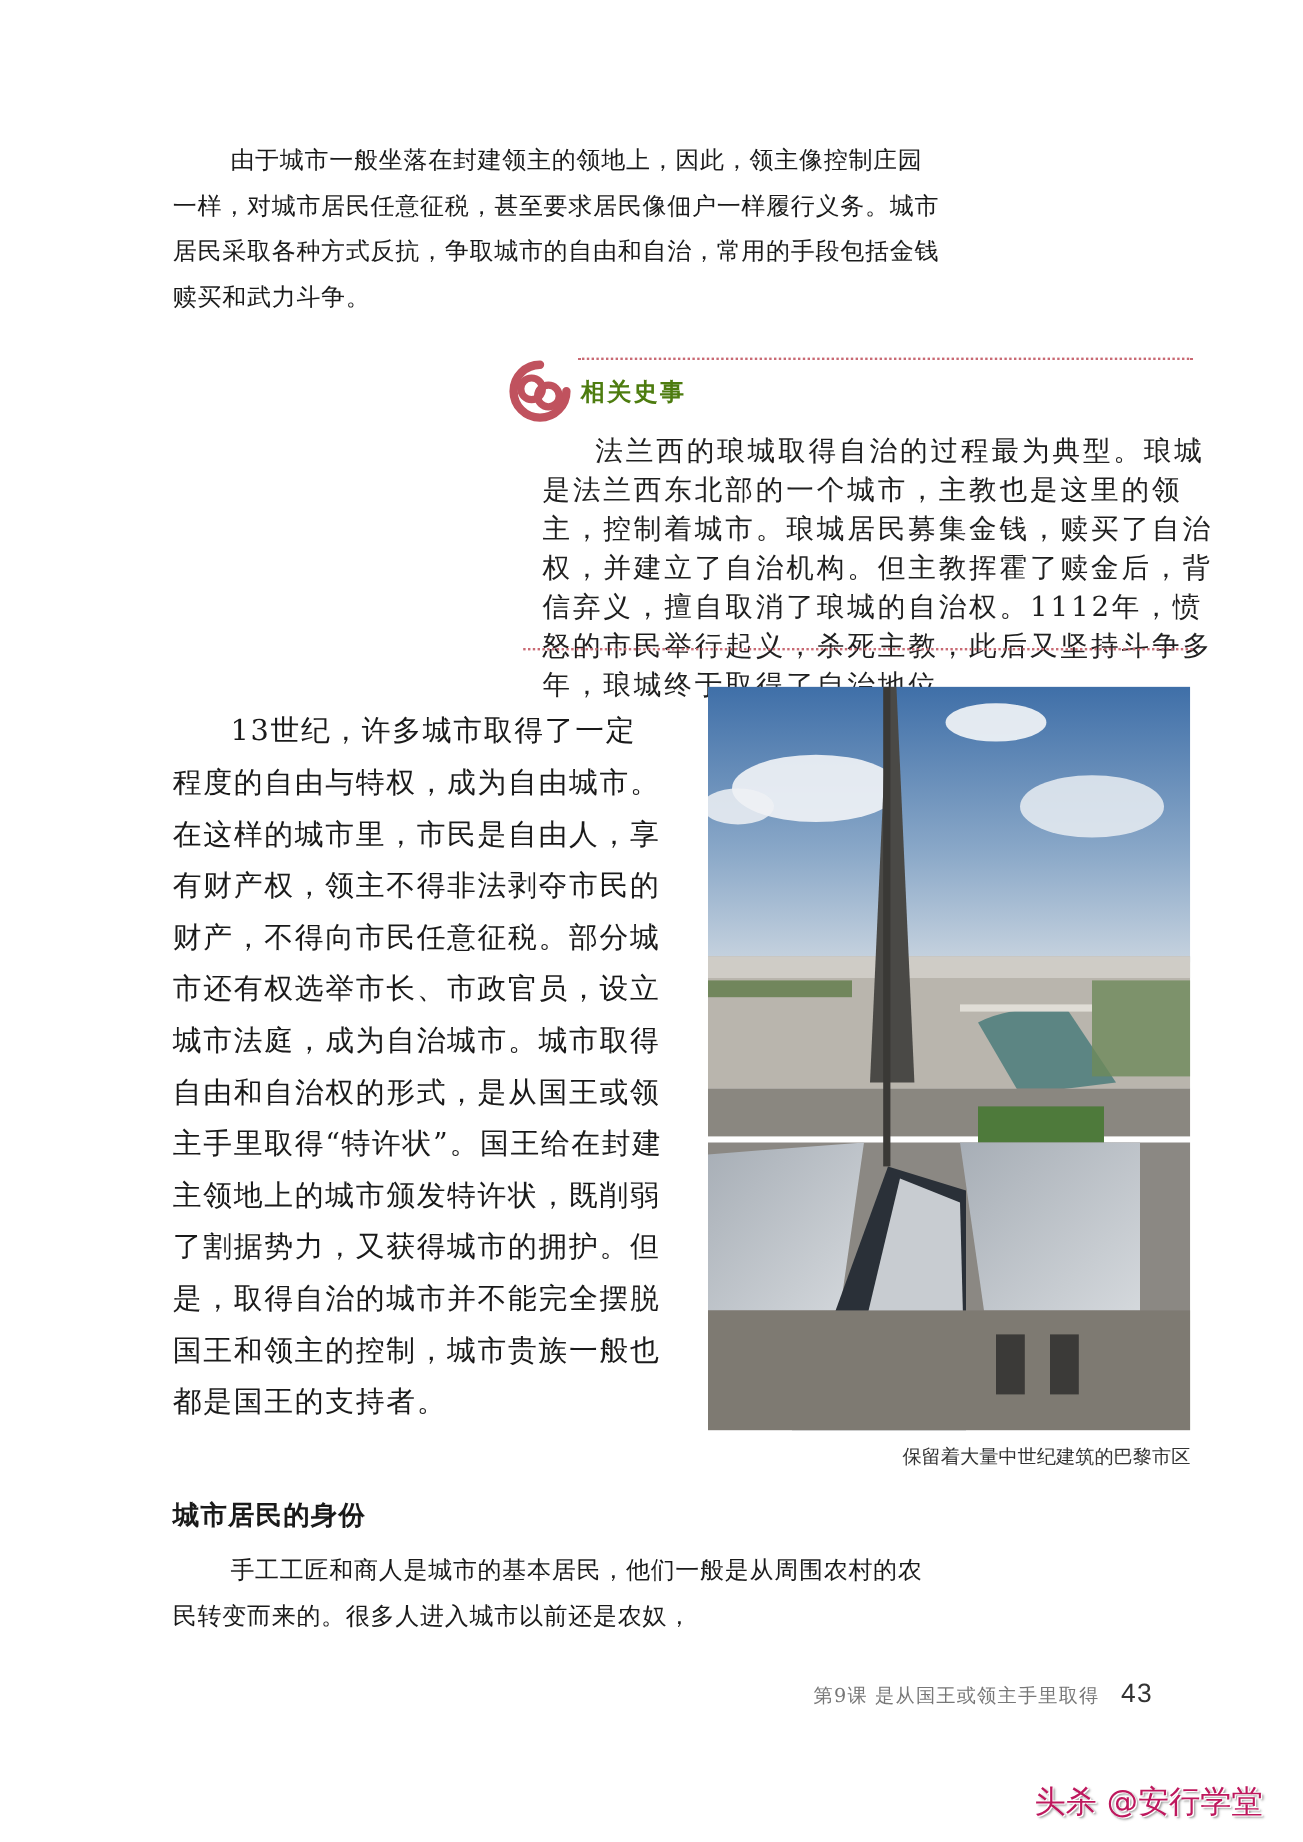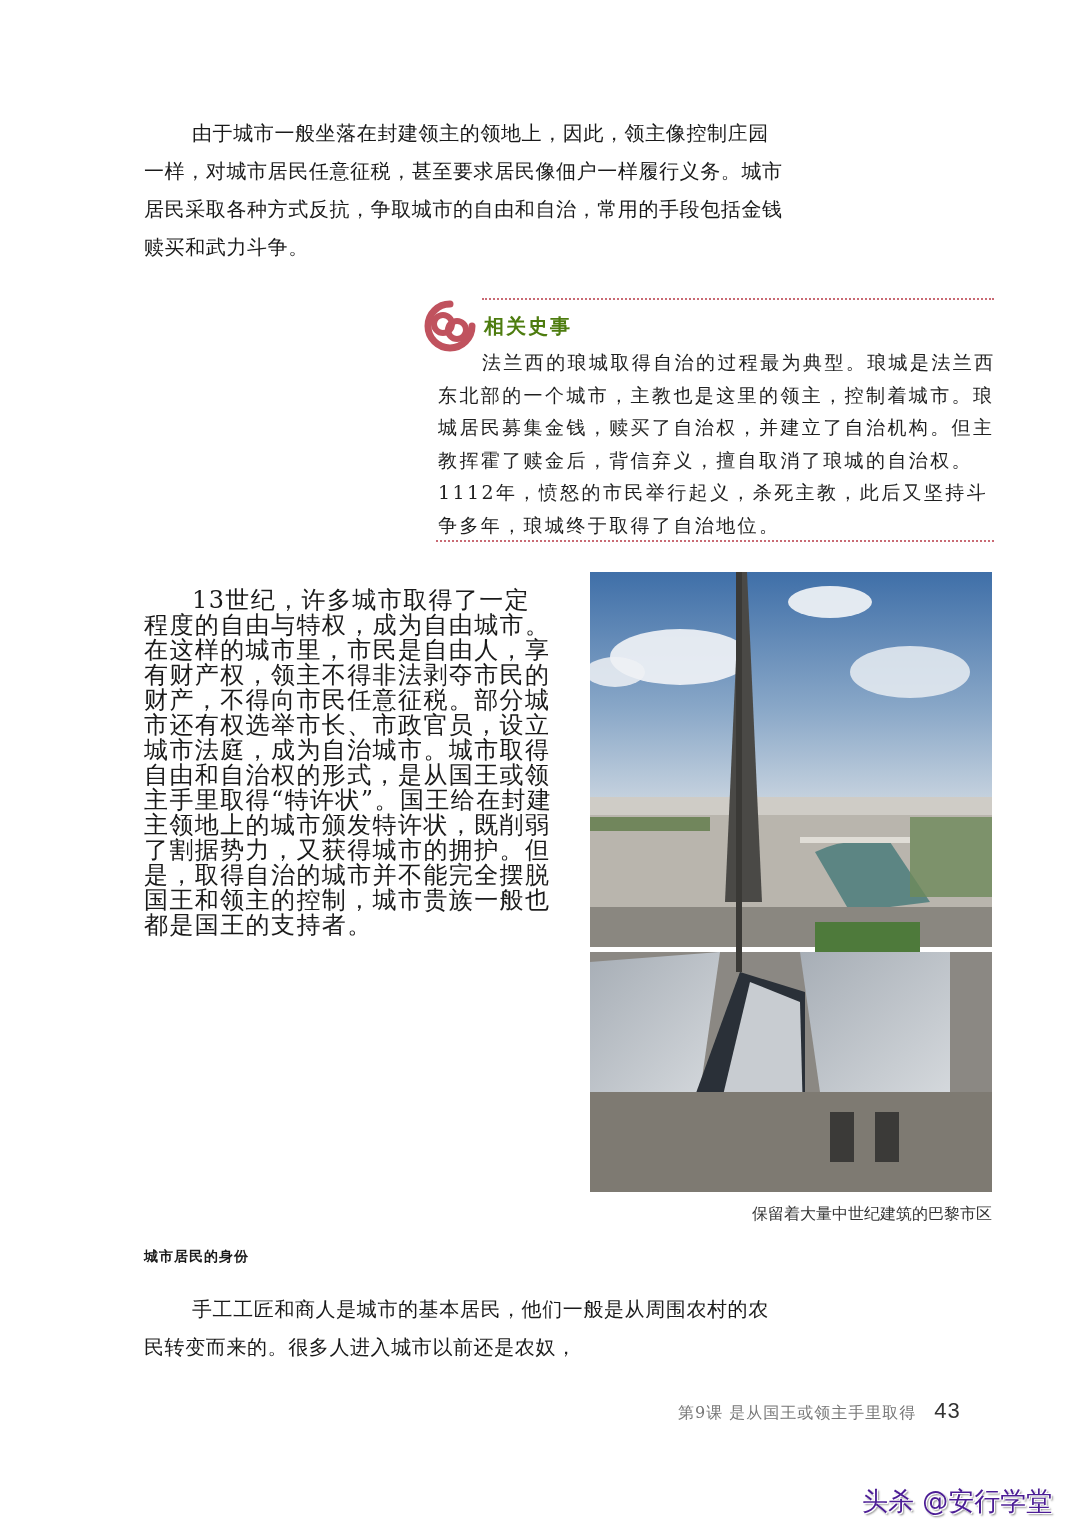--- a/index.html
+++ b/index.html
@@ -9,37 +9,37 @@
   .indent { text-indent: 48px; }
   #p1 { left: 144px; top: 114px; width: 640px; }
 
   .dots { position: absolute; height: 0; border-top: 2px dotted #c96a74; }
   #dots-top { left: 482px; top: 298px; width: 512px; }
   #dots-bottom { left: 436px; top: 540px; width: 558px; }
 
   #sidebar-icon { position: absolute; left: 424px; top: 300px; width: 52px; height: 52px; }
   #sidebar-title { position: absolute; left: 484px; top: 313px; font-family: "DejaVu Sans", sans-serif;
                    font-weight: bold; font-size: 20px; color: #4d7c0f; letter-spacing: 2px; }
-  #sidebar-text { position: absolute; left: 436px; top: 344px; width: 560px; font-size: 19px; line-height: 32.5px;
-                  letter-spacing: 2.4px; color: #1f1f1f; margin: 2px; text-indent: 44px; }
+  #sidebar-text { position: absolute; left: 436px; top: 344px; width: 560px; font-size: 23px; line-height: 32.5px;
+                  letter-spacing: 2.4px; color: #1f1f1f; margin: 16px; text-indent: 44px; }
 
-  #p2 { left: 144px; top: 588px; width: 410px; font-size: 24px; line-height: 25px; letter-spacing: 1.4px; }
+  #p2 { left: 144px; top: 588px; width: 410px; font-size: 24px; line-height: 43px; letter-spacing: 1.4px; }
 
   #photo { position: absolute; left: 590px; top: 572px; width: 402px; height: 620px; overflow: hidden; }
   #caption { position: absolute; left: 590px; top: 1204px; width: 402px; text-align: right; font-size: 16px; color: #333; }
 
   #section-heading { position: absolute; left: 144px; top: 1248px; font-family: Liberation Sans, sans-serif;
-                     font-weight: bold; font-size: 14px; color: #1a1a1a; letter-spacing: 1px; }
+                     font-weight: bold; font-size: 22px; color: #1a1a1a; letter-spacing: 1px; }
   #p3 { left: 144px; top: 1292px; width: 640px; font-family: Liberation Mono, monospace; }
 
   #footer { position: absolute; left: 678px; top: 1398px; font-size: 16px; color: #777; letter-spacing: 1px; }
   #footer .page-num { font-family: "Liberation Sans", sans-serif; font-size: 22px; color: #333; margin-left: 18px; margin-top: 37px; }
 
   #watermark { position: absolute; left: 862px; top: 1484px; font-family: "DejaVu Sans", sans-serif;
-               font-size: 26px; color: #4c1d95; text-shadow: 1px 1px 0 #fff, -1px -1px 0 #fff, 2px 2px 2px #888; }
+               font-size: 26px; color: #be185d; text-shadow: 1px 1px 0 #fff, -1px -1px 0 #fff, 2px 2px 2px #888; }
 </style>
 </head>
 <body>
 
 <p class="para indent" id="p1">由于城市一般坐落在封建领主的领地上，因此，领主像控制庄园一样，对城市居民任意征税，甚至要求居民像佃户一样履行义务。城市居民采取各种方式反抗，争取城市的自由和自治，常用的手段包括金钱赎买和武力斗争。</p>
 
 <div class="dots" id="dots-top"></div>
 <svg id="sidebar-icon" viewBox="0 0 52 52">
   <path d="M26 4 A22 22 0 1 0 48 26" fill="none" stroke="#c0525e" stroke-width="7" stroke-linecap="round"></path>
   <circle cx="19" cy="24" r="9" fill="none" stroke="#c0525e" stroke-width="6"></circle>

